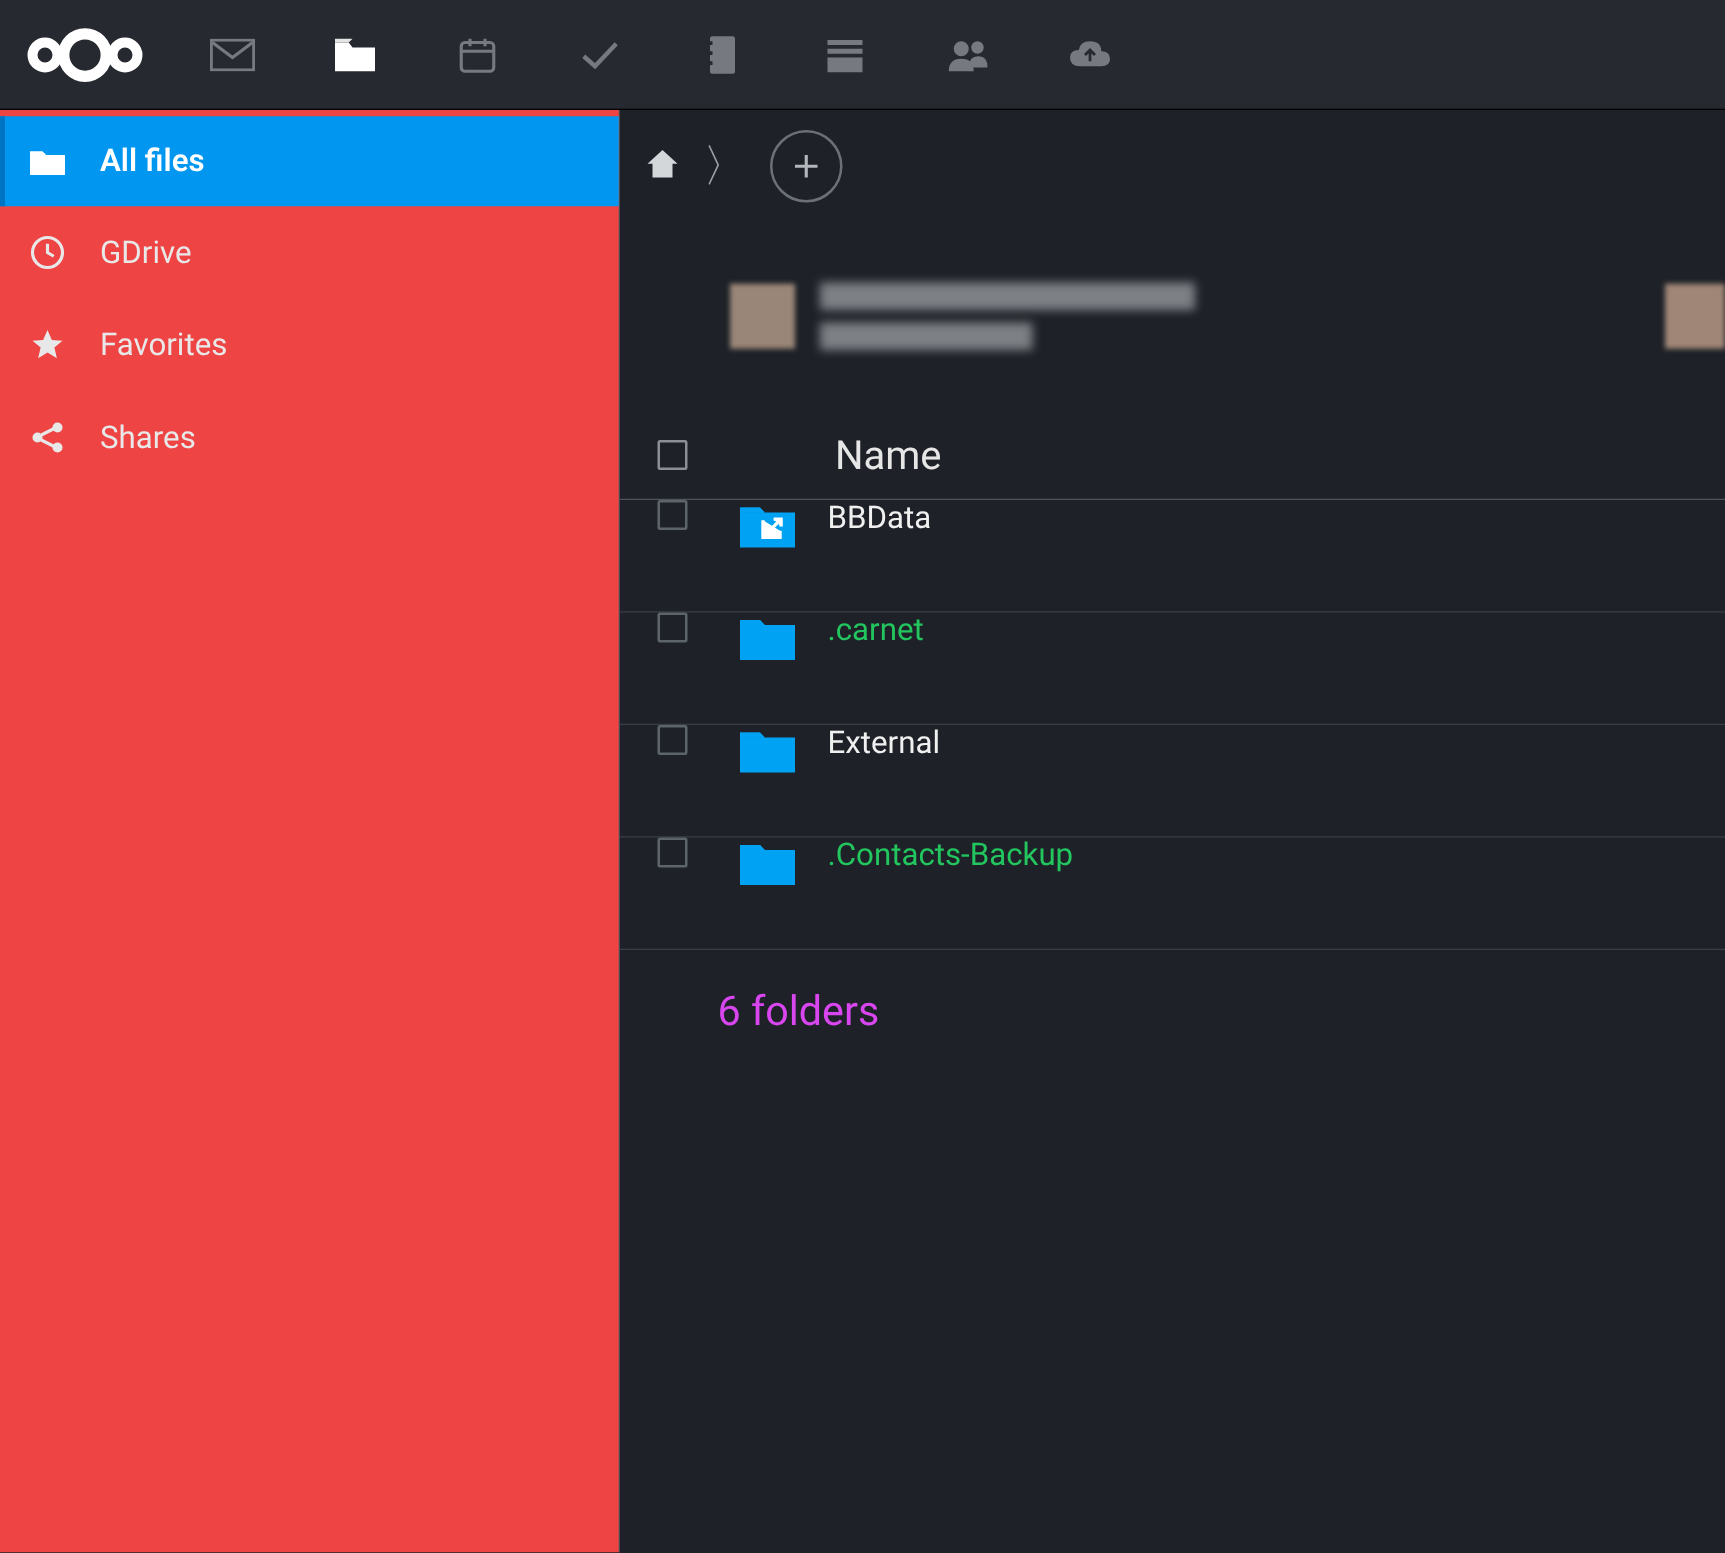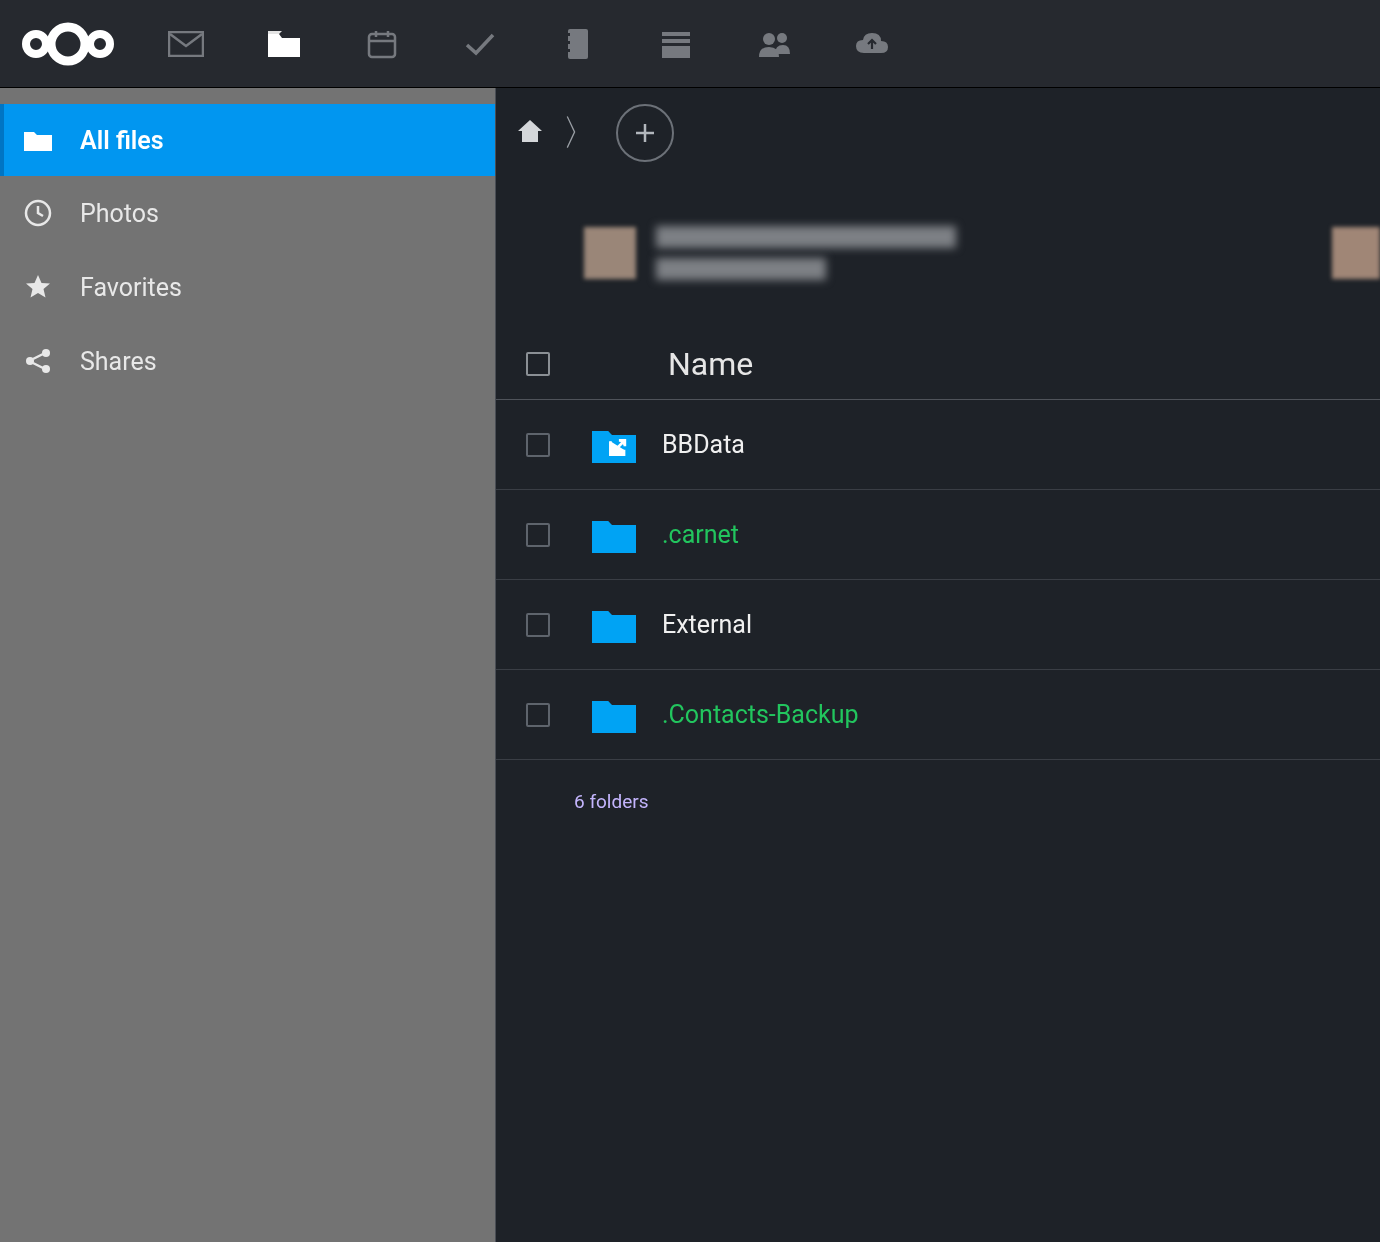--- a/index.html
+++ b/index.html
@@ -47,23 +47,23 @@
 
   
   .body-row {
     display: flex;
     height: calc(100% - 88px);
   }
 
   
   .sidebar {
     width: 496px;
-    background: #737373;
+    background: #ef4444;
     border-right: 1px solid #4a4e55;
-    padding-top: 16px;
+    padding-top: 5px;
   }
   .sidebar-item {
     display: flex;
     align-items: center;
     height: 74px;
     padding-left: 22px;
     gap: 26px;
     cursor: pointer;
     font-size: 25px;
     color: #e8e8e8;
@@ -167,21 +167,20 @@
   .col-name {
     margin-left: 118px;
     font-size: 32px;
     color: #e6e6e6;
   }
 
   
   .file-row {
     height: 90px;
     display: flex;
-    align-items: center;
     border-bottom: 1px solid #3a3e45;
     padding-left: 30px;
     cursor: pointer;
   }
   .file-row.highlight {
     background: #3e5566;
   }
   .file-row.highlight .checkbox.dim{
     border-color:#97a5af;
   }
@@ -201,22 +200,22 @@
   }
 
   
   .folder-svg { display:block }
   .folder-blue { fill:#00a3f4; }
   .folder-tab { fill:#0090dc; }
   .ext-arrow { fill:#fff; }
 
   .summary {
     padding: 30px 0 0 78px;
-    font-size: 19px;
-    color: #c4b5fd;
+    font-size: 33px;
+    color: #d946ef;
   }
 </style>
 </head>
 <body>
 
 <div class="header">
   <div class="logo">
     <svg width="100" height="48" viewBox="0 0 100 48">
       <circle cx="50" cy="24" r="17" fill="none" stroke="#fff" stroke-width="9"></circle>
       <circle cx="18" cy="24" r="10" fill="none" stroke="#fff" stroke-width="8"></circle>
@@ -292,21 +291,21 @@
       </span>
       <span>All files</span>
     </div>
     <div class="sidebar-item">
       <span class="sidebar-icon">
         <svg width="28" height="28" viewBox="0 0 28 28">
             <circle cx="14" cy="14" r="12" fill="none" stroke="#e8e8e8" stroke-width="2.5"></circle>
             <path d="M14 7 L14 14 L19 17" fill="none" stroke="#e8e8e8" stroke-width="2.5"></path>
           </svg>
       </span>
-      <span>Photos</span>
+      <span>GDrive</span>
     </div>
     <div class="sidebar-item">
       <span class="sidebar-icon">
         <svg width="28" height="28" viewBox="0 0 28 28">
             <path d="M14 2 L17.5 10 L26 10.5 L19.5 16 L21.5 24.5 L14 20 L6.5 24.5 L8.5 16 L2 10.5 L10.5 10 Z" fill="#e8e8e8"></path>
           </svg>
       </span>
       <span>Favorites</span>
     </div>
     <div class="sidebar-item">

